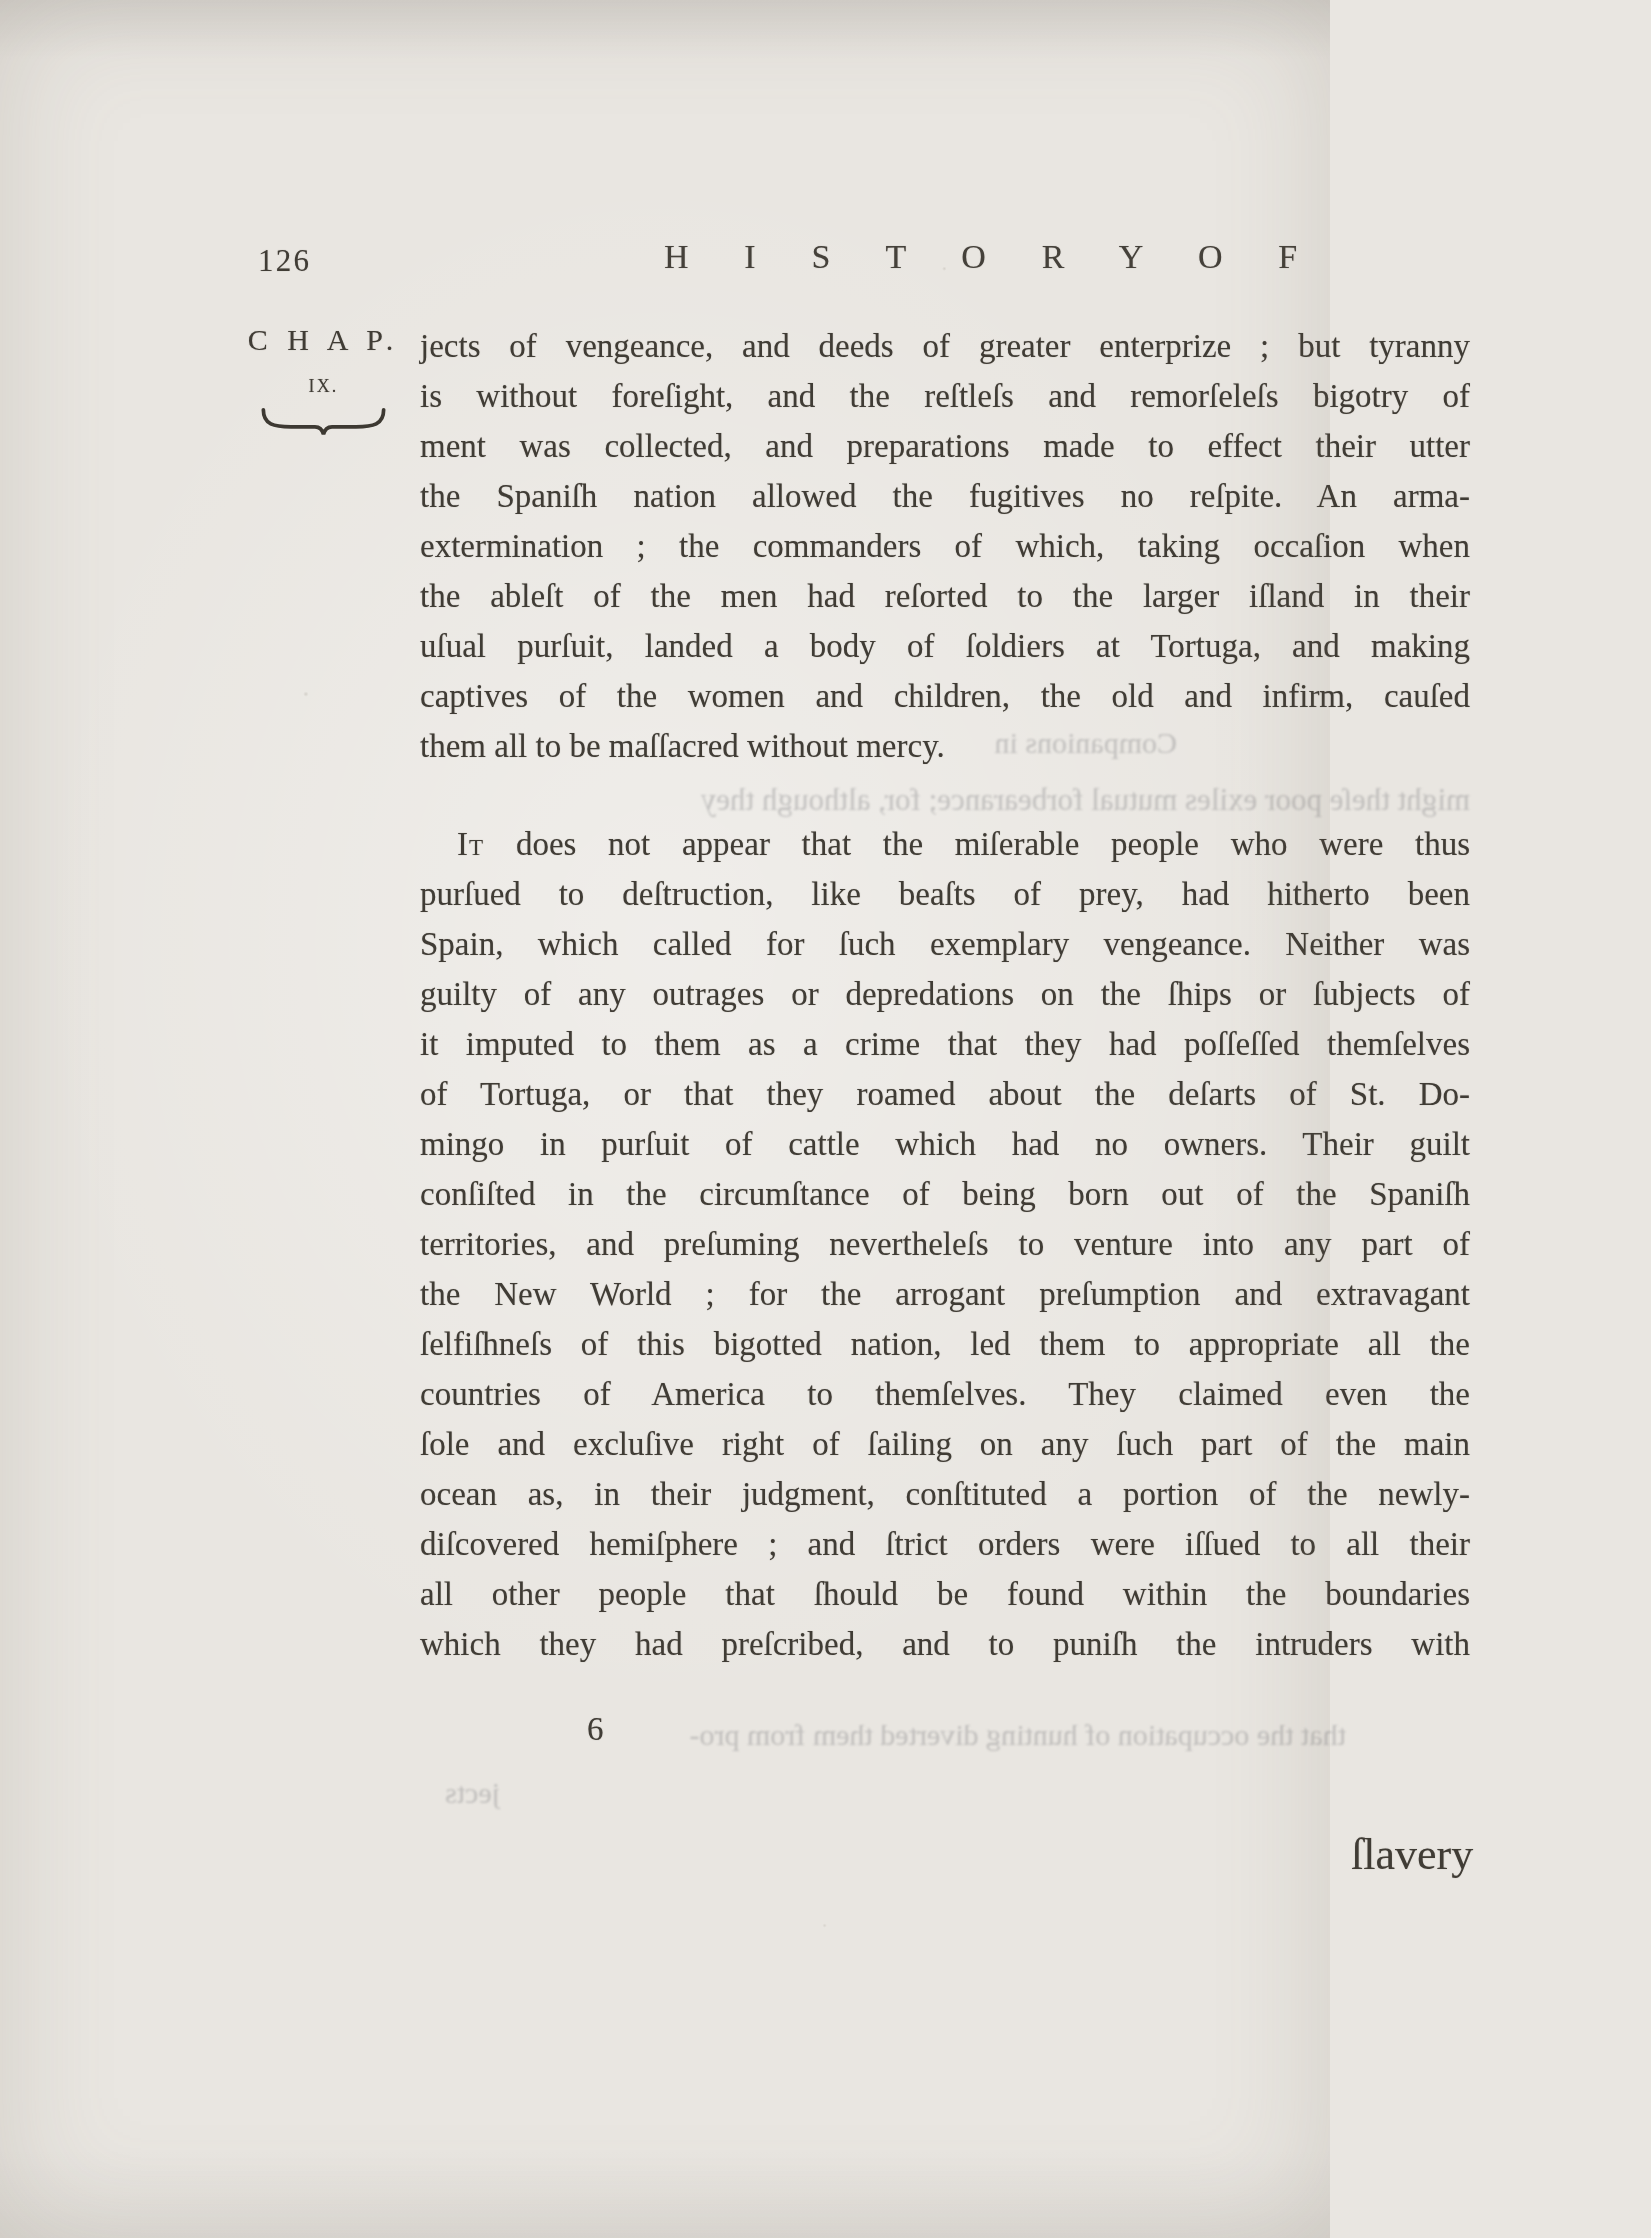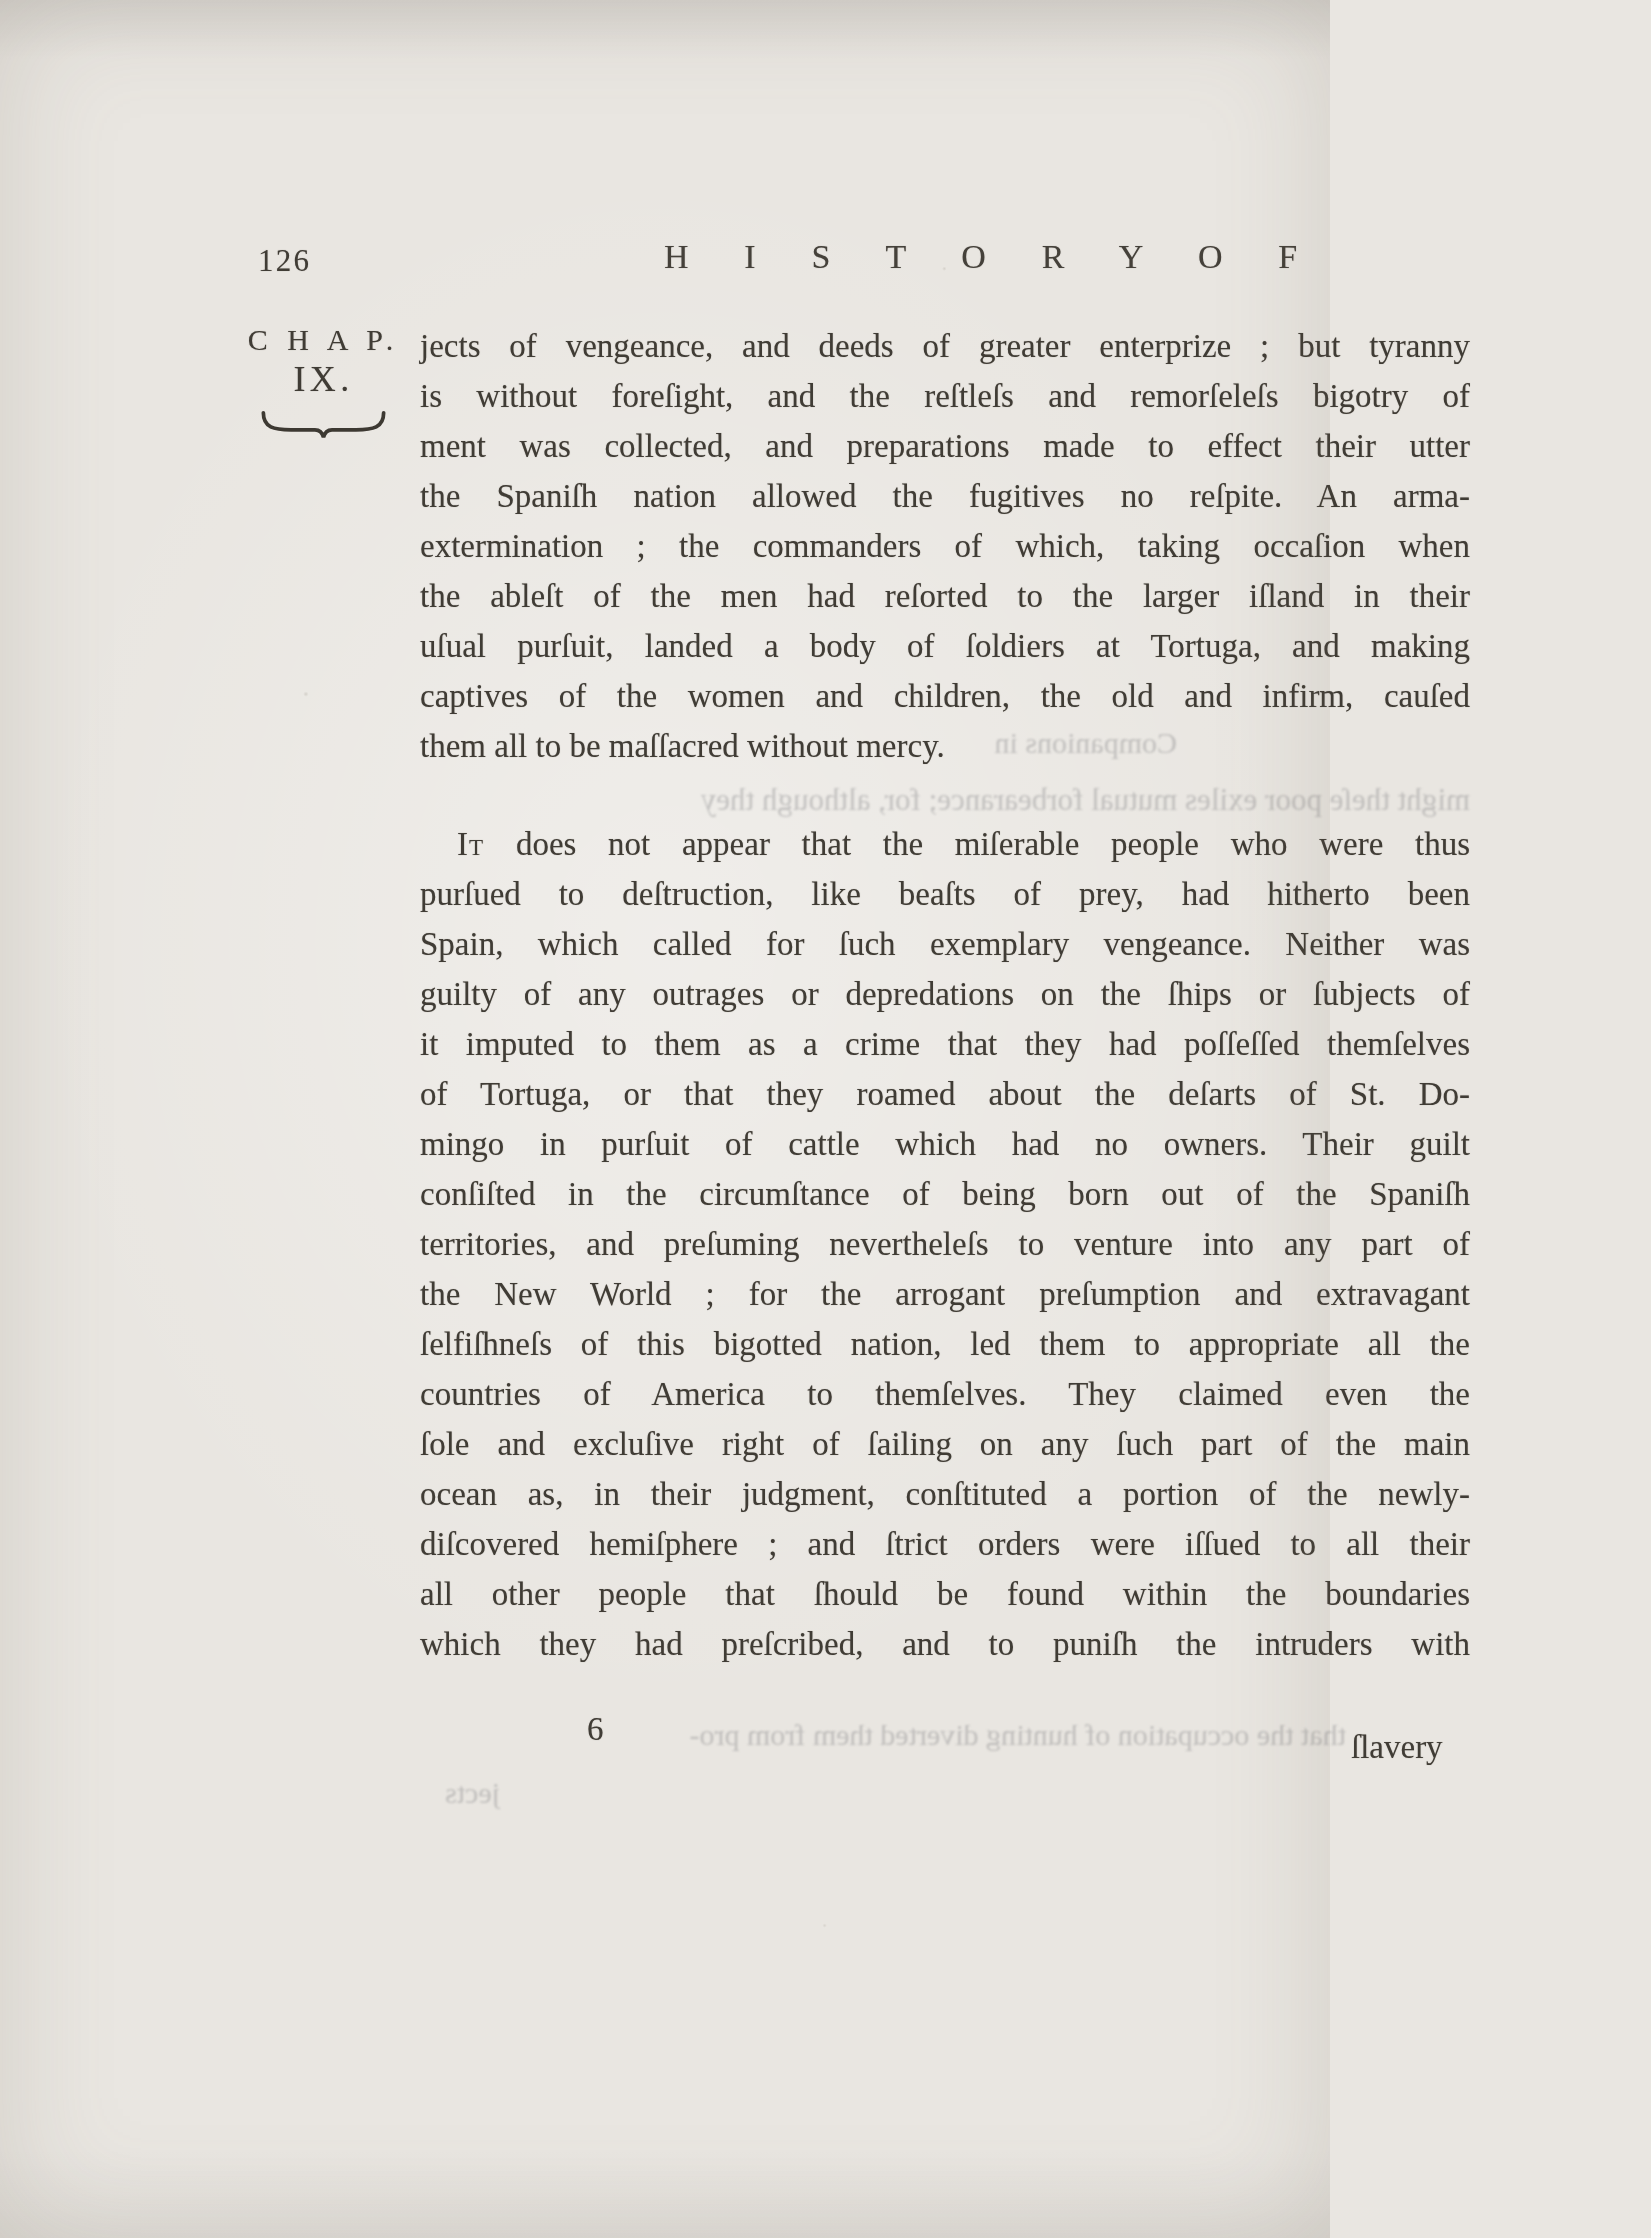--- a/index.html
+++ b/index.html
@@ -33,21 +33,21 @@
     position:absolute;left:664px;top:238px;
     font-size:34px;letter-spacing:.42em;word-spacing:.55em;
     color:#45413a;text-shadow:0 0 1.1px rgba(70,64,56,.35);
     white-space:nowrap;
   }
   .chapter-note{
     position:absolute;left:243px;top:323px;width:161px;
     text-align:center;
   }
   .chapter-label{font-size:30px;letter-spacing:.20em;}
-  .chapter-numeral{font-size:36px;letter-spacing:.12em;margin-top:1px;}
+  .chapter-numeral{font-size:18px;letter-spacing:.12em;margin-top:19px;}
   .chapter-brace{display:block;margin:7.5px auto 0 auto;}
   .text-block{
     position:absolute;left:420px;top:321px;width:1050px;
   }
   .para{width:100%;}
   .para-2{margin-top:48px;}
   .line{
     display:block;width:100%;height:50px;line-height:50px;
     font-size:33px;
     text-align:justify;text-align-last:justify;
@@ -65,21 +65,21 @@
     text-align:left;
   }
   .ghost-mid{left:419px;top:782px;width:1051px;font-size:31px;}
   .ghost-frag{left:946px;top:726px;width:231px;}
   .ghost-bottom{left:420px;top:1718px;width:926px;font-size:30px;}
   .ghost-jects{left:419px;top:1776px;width:81px;font-size:30px;}
   .signature{
     position:absolute;left:587px;top:1711px;font-size:33px;
   }
   .catchword{
-    position:absolute;left:1351px;top:1729px;font-size:33px;
+    position:absolute;left:1351px;top:1829px;font-size:44px;
   }
 </style>
 </head>
 <body>
 
 <div class="page">
 
   <div class="folio ink">126</div>
 
   <div class="running-head">H I S T O R Y   O F</div>

